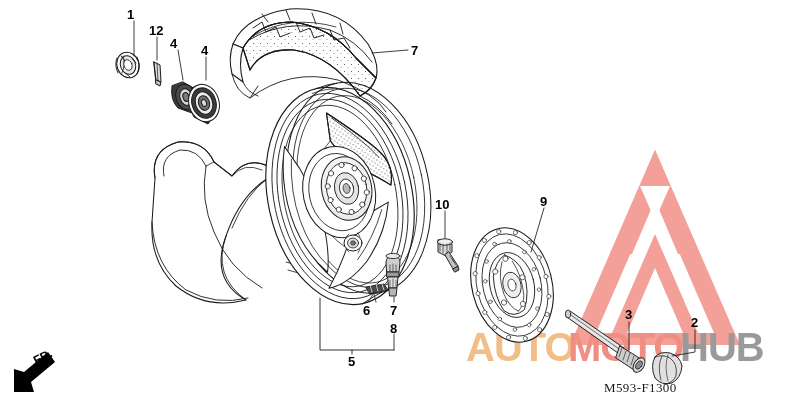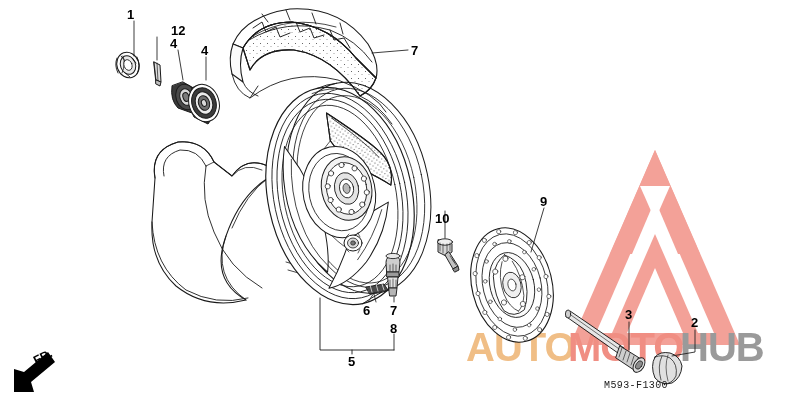--- a/index.html
+++ b/index.html
@@ -35,22 +35,22 @@
     font-family: "Liberation Sans", sans-serif;
     font-weight: bold;
     font-size: 13px;
     color: #000000;
     line-height: 1;
     white-space: nowrap;
   }
   #part-code {
     position: absolute;
     left: 604px; top: 380px;
-    font-family: Liberation Mono, monospace;
-    font-size: 10px;
+    font-family: Liberation Serif, serif;
+    font-size: 13px;
     letter-spacing: 0.4px;
     color: #1a1a1a;
     white-space: nowrap;
     z-index: 3;
   }
   #fr-label {
     position: absolute;
     left: 31px; top: 355px;
     font-family: "Liberation Sans", sans-serif;
     font-weight: bold;
@@ -369,25 +369,25 @@
     </g>
 
     <g stroke="#1a1a1a" stroke-width="0.9" fill="none">
       <path d="M320 298 L320 350 L394 350"></path>
       <path d="M352 350 L352 354"></path>
     </g>
   </svg>
 
   <div id="label-layer">
     <span class="callout" style="left:127px; top:8px;">1</span>
-    <span class="callout" style="left:149px; top:24px;margin-left:22px;">12</span>
+    <span class="callout" style="left:149px; top:24px;">12</span>
     <span class="callout" style="left:170px; top:37px;">4</span>
     <span class="callout" style="left:201px; top:44px;">4</span>
     <span class="callout" style="left:411px; top:44px;">7</span>
-    <span class="callout" style="left:435px; top:212px;">10</span>
+    <span class="callout" style="left:435px; top:198px;">10</span>
     <span class="callout" style="left:540px; top:195px;">9</span>
     <span class="callout" style="left:363px; top:304px;">6</span>
     <span class="callout" style="left:390px; top:304px;">7</span>
     <span class="callout" style="left:390px; top:322px;">8</span>
     <span class="callout" style="left:348px; top:355px;">5</span>
     <span class="callout" style="left:625px; top:308px;">3</span>
     <span class="callout" style="left:691px; top:316px;">2</span>
   </div>
 
   <div id="fr-label">FR.</div>

